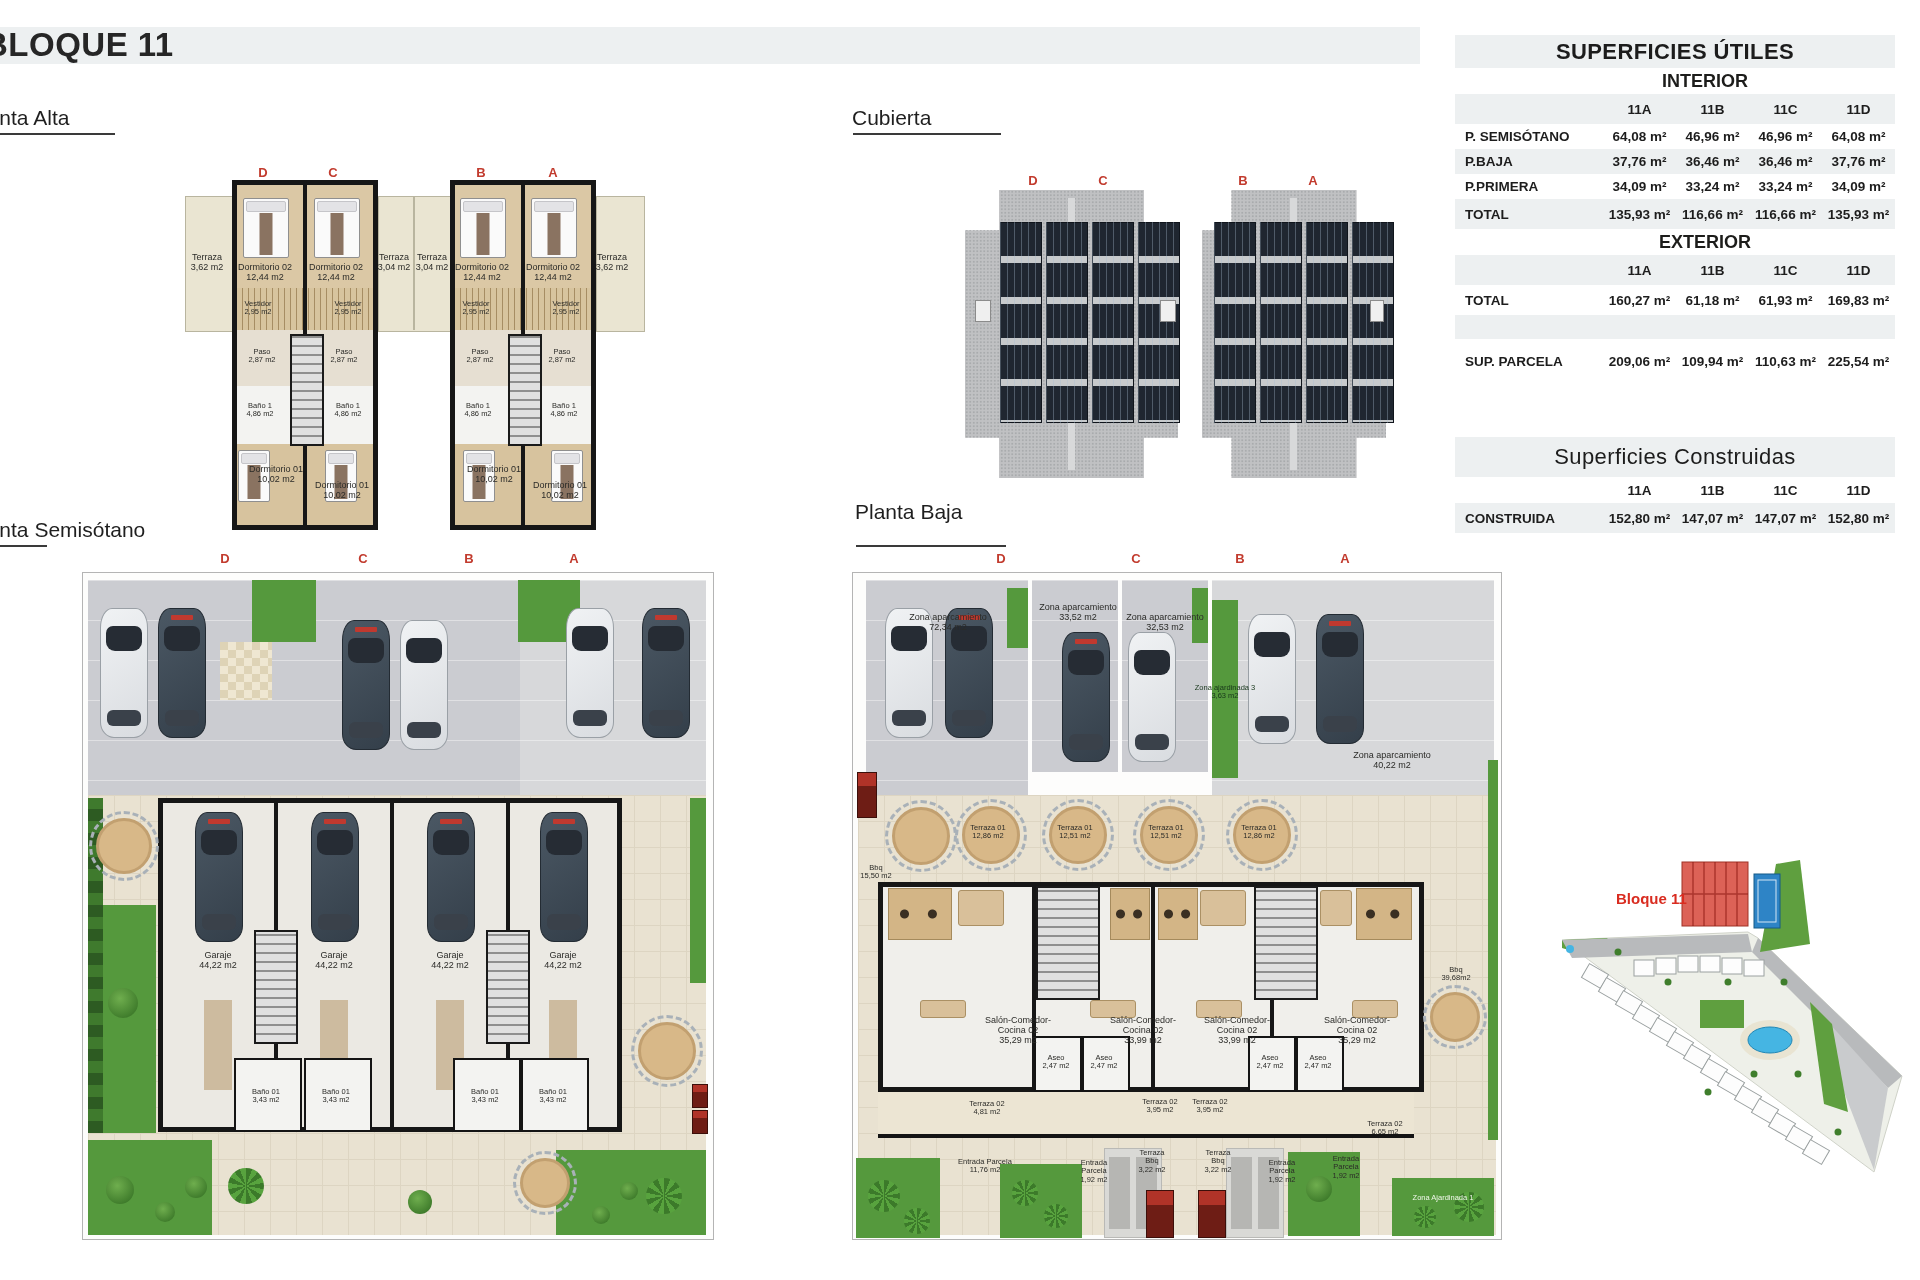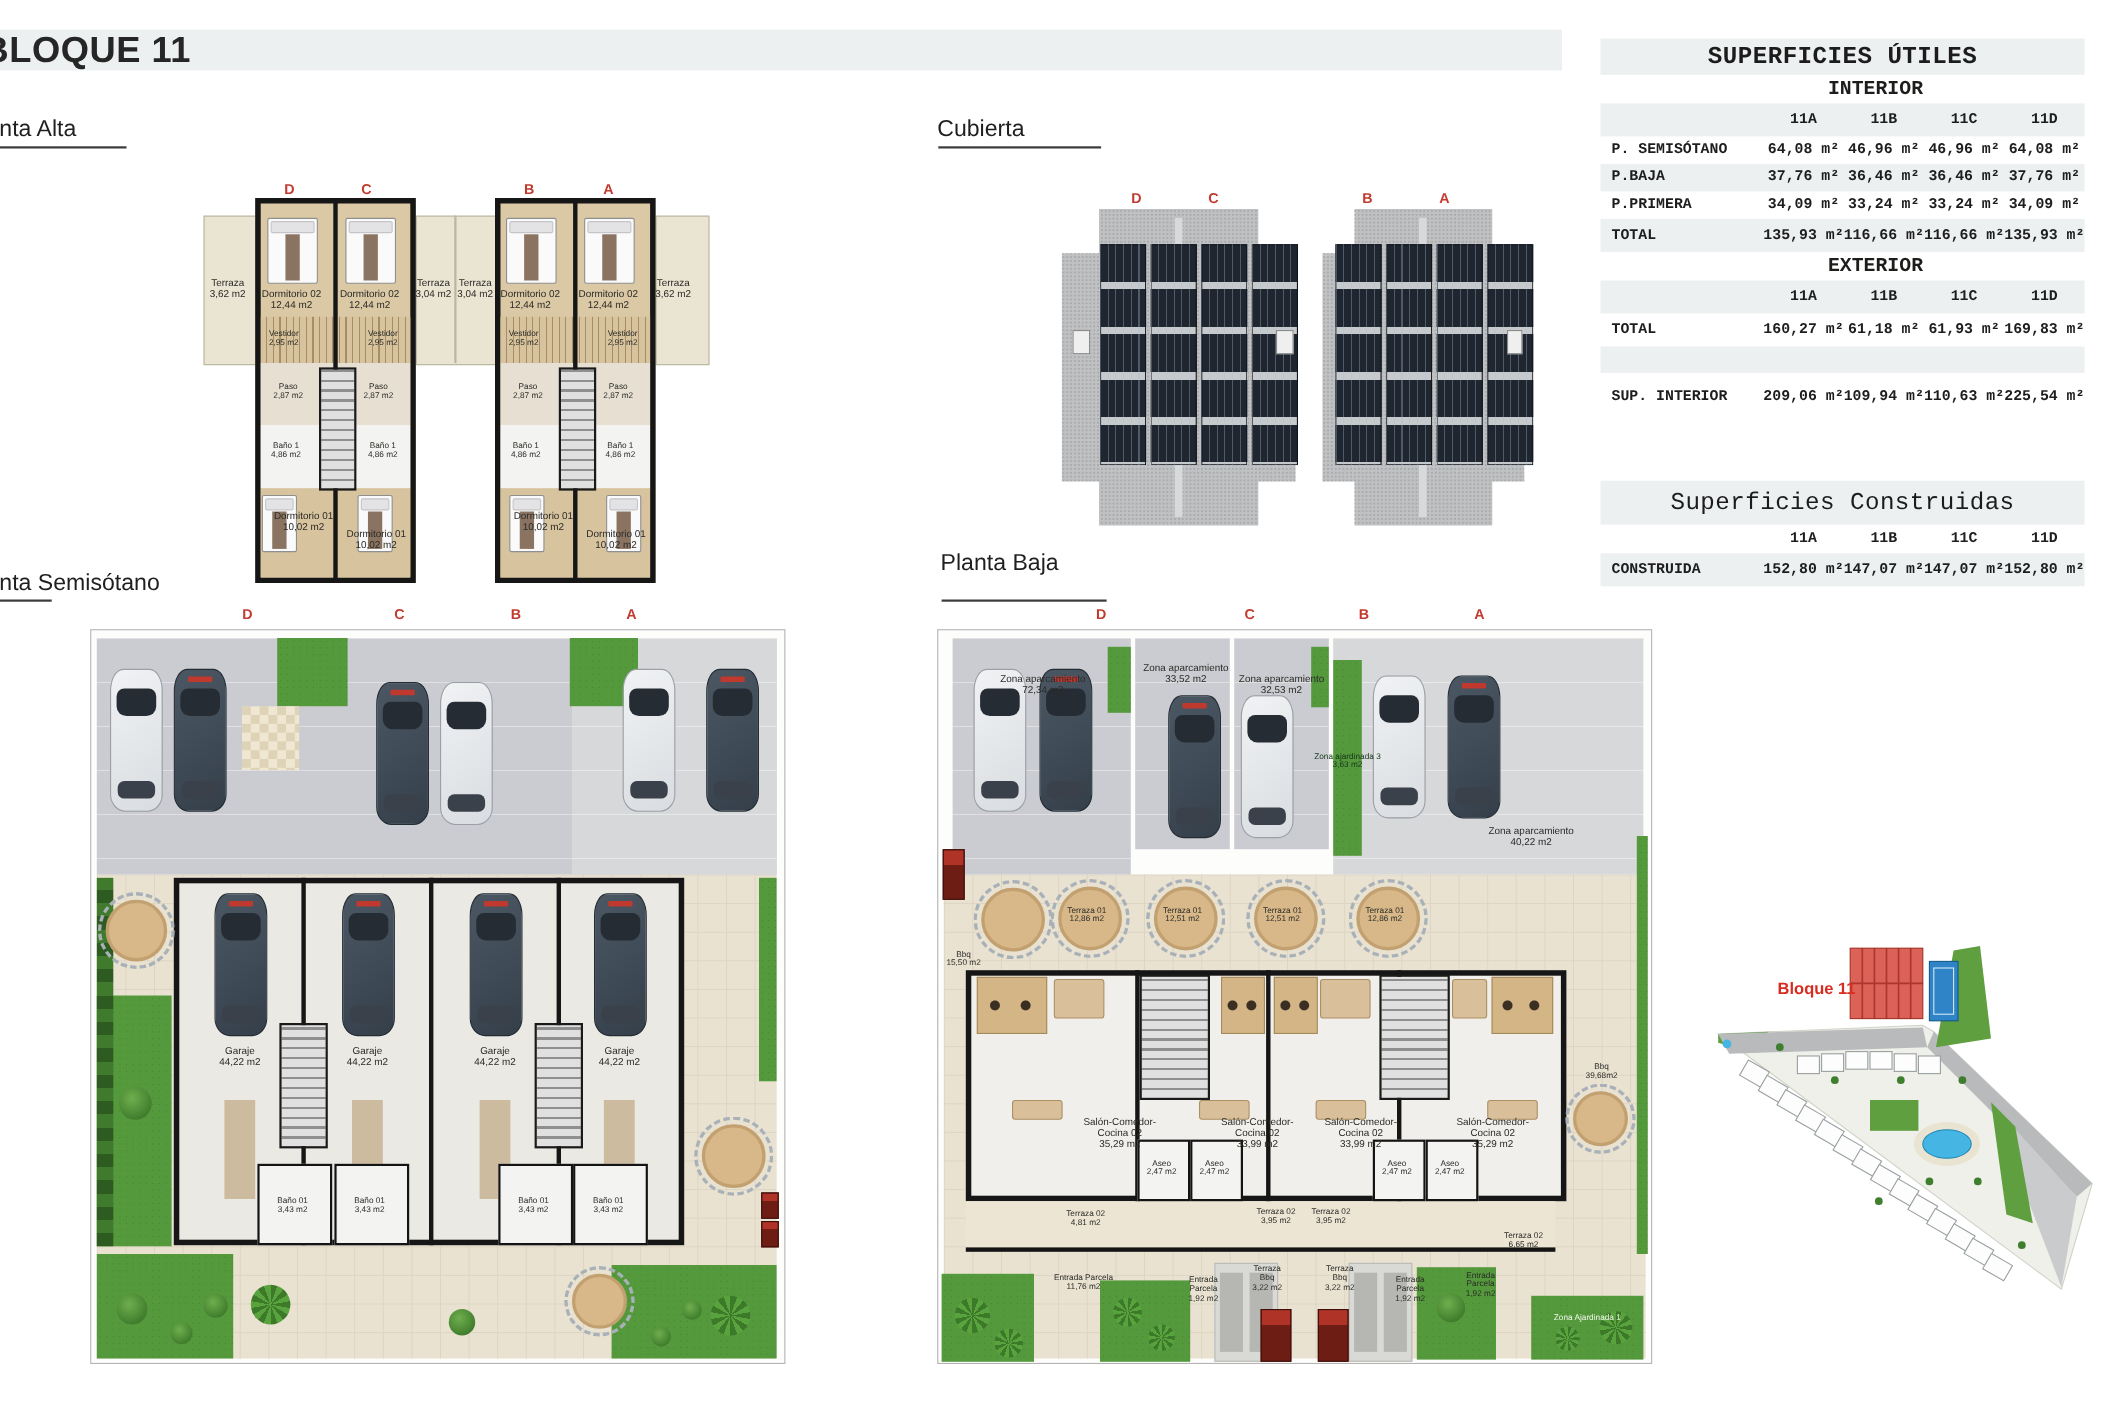--- a/index.html
+++ b/index.html
@@ -4,21 +4,21 @@
 <style>
   html,body{margin:0;padding:0;background:#fff;}
   .sheet{position:relative;width:1920px;height:1280px;background:#fff;overflow:hidden;
          font-family:"Liberation Sans",sans-serif;color:#1d1d1b;}
   
   .hband{position:absolute;left:0;top:27px;width:1420px;height:37px;background:#edf0f1;}
   .htitle{position:absolute;left:-16px;top:26px;font-size:33px;font-weight:700;color:#262626;letter-spacing:.5px;}
   .seclabel{position:absolute;font-size:21px;color:#1f1f1f;white-space:nowrap;}
   .secline{position:absolute;height:2px;background:#3a3a3a;}
   
-  .panel{position:absolute;width:440px;font-family:Liberation Mono, monospace;}
+  .panel{position:absolute;width:440px;}
   .p-title{height:33px;background:#edf0f1;display:flex;align-items:center;justify-content:center;
            font-size:22px;font-weight:700;color:#1c1c1c;letter-spacing:.4px;}
   .p-title.light{font-weight:400;font-size:22px;height:40px;}
   .p-sub{height:26px;display:flex;align-items:center;justify-content:center;
          font-size:18px;font-weight:700;padding-left:60px;}
   .row{display:grid;grid-template-columns:148px 73px 73px 73px 73px;align-items:center;
        height:25px;font-size:13.5px;font-weight:700;color:#1d1d1d;}
   .row .c{text-align:center;}
   .row .c0{padding-left:10px;text-align:left;}
   .g{background:#edf0f1;}
@@ -154,21 +154,21 @@
       <div class="c0">TOTAL</div>
       <div class="c">160,27 m²</div>
       <div class="c">61,18 m²</div>
       <div class="c">61,93 m²</div>
       <div class="c">169,83 m²</div>
     </div>
     <div class="row g h24">
         <div class="c0"></div>
       </div>
     <div class="row h44">
-      <div class="c0">SUP. INTERIOR</div>
+      <div class="c0">SUP. PARCELA</div>
       <div class="c">209,06 m²</div>
       <div class="c">109,94 m²</div>
       <div class="c">110,63 m²</div>
       <div class="c">225,54 m²</div>
     </div>
   </div>
 
   <div class="panel" style="left:1455px;top:437px;">
     <div class="p-title light">Superficies Construidas</div>
     <div class="row h26">

